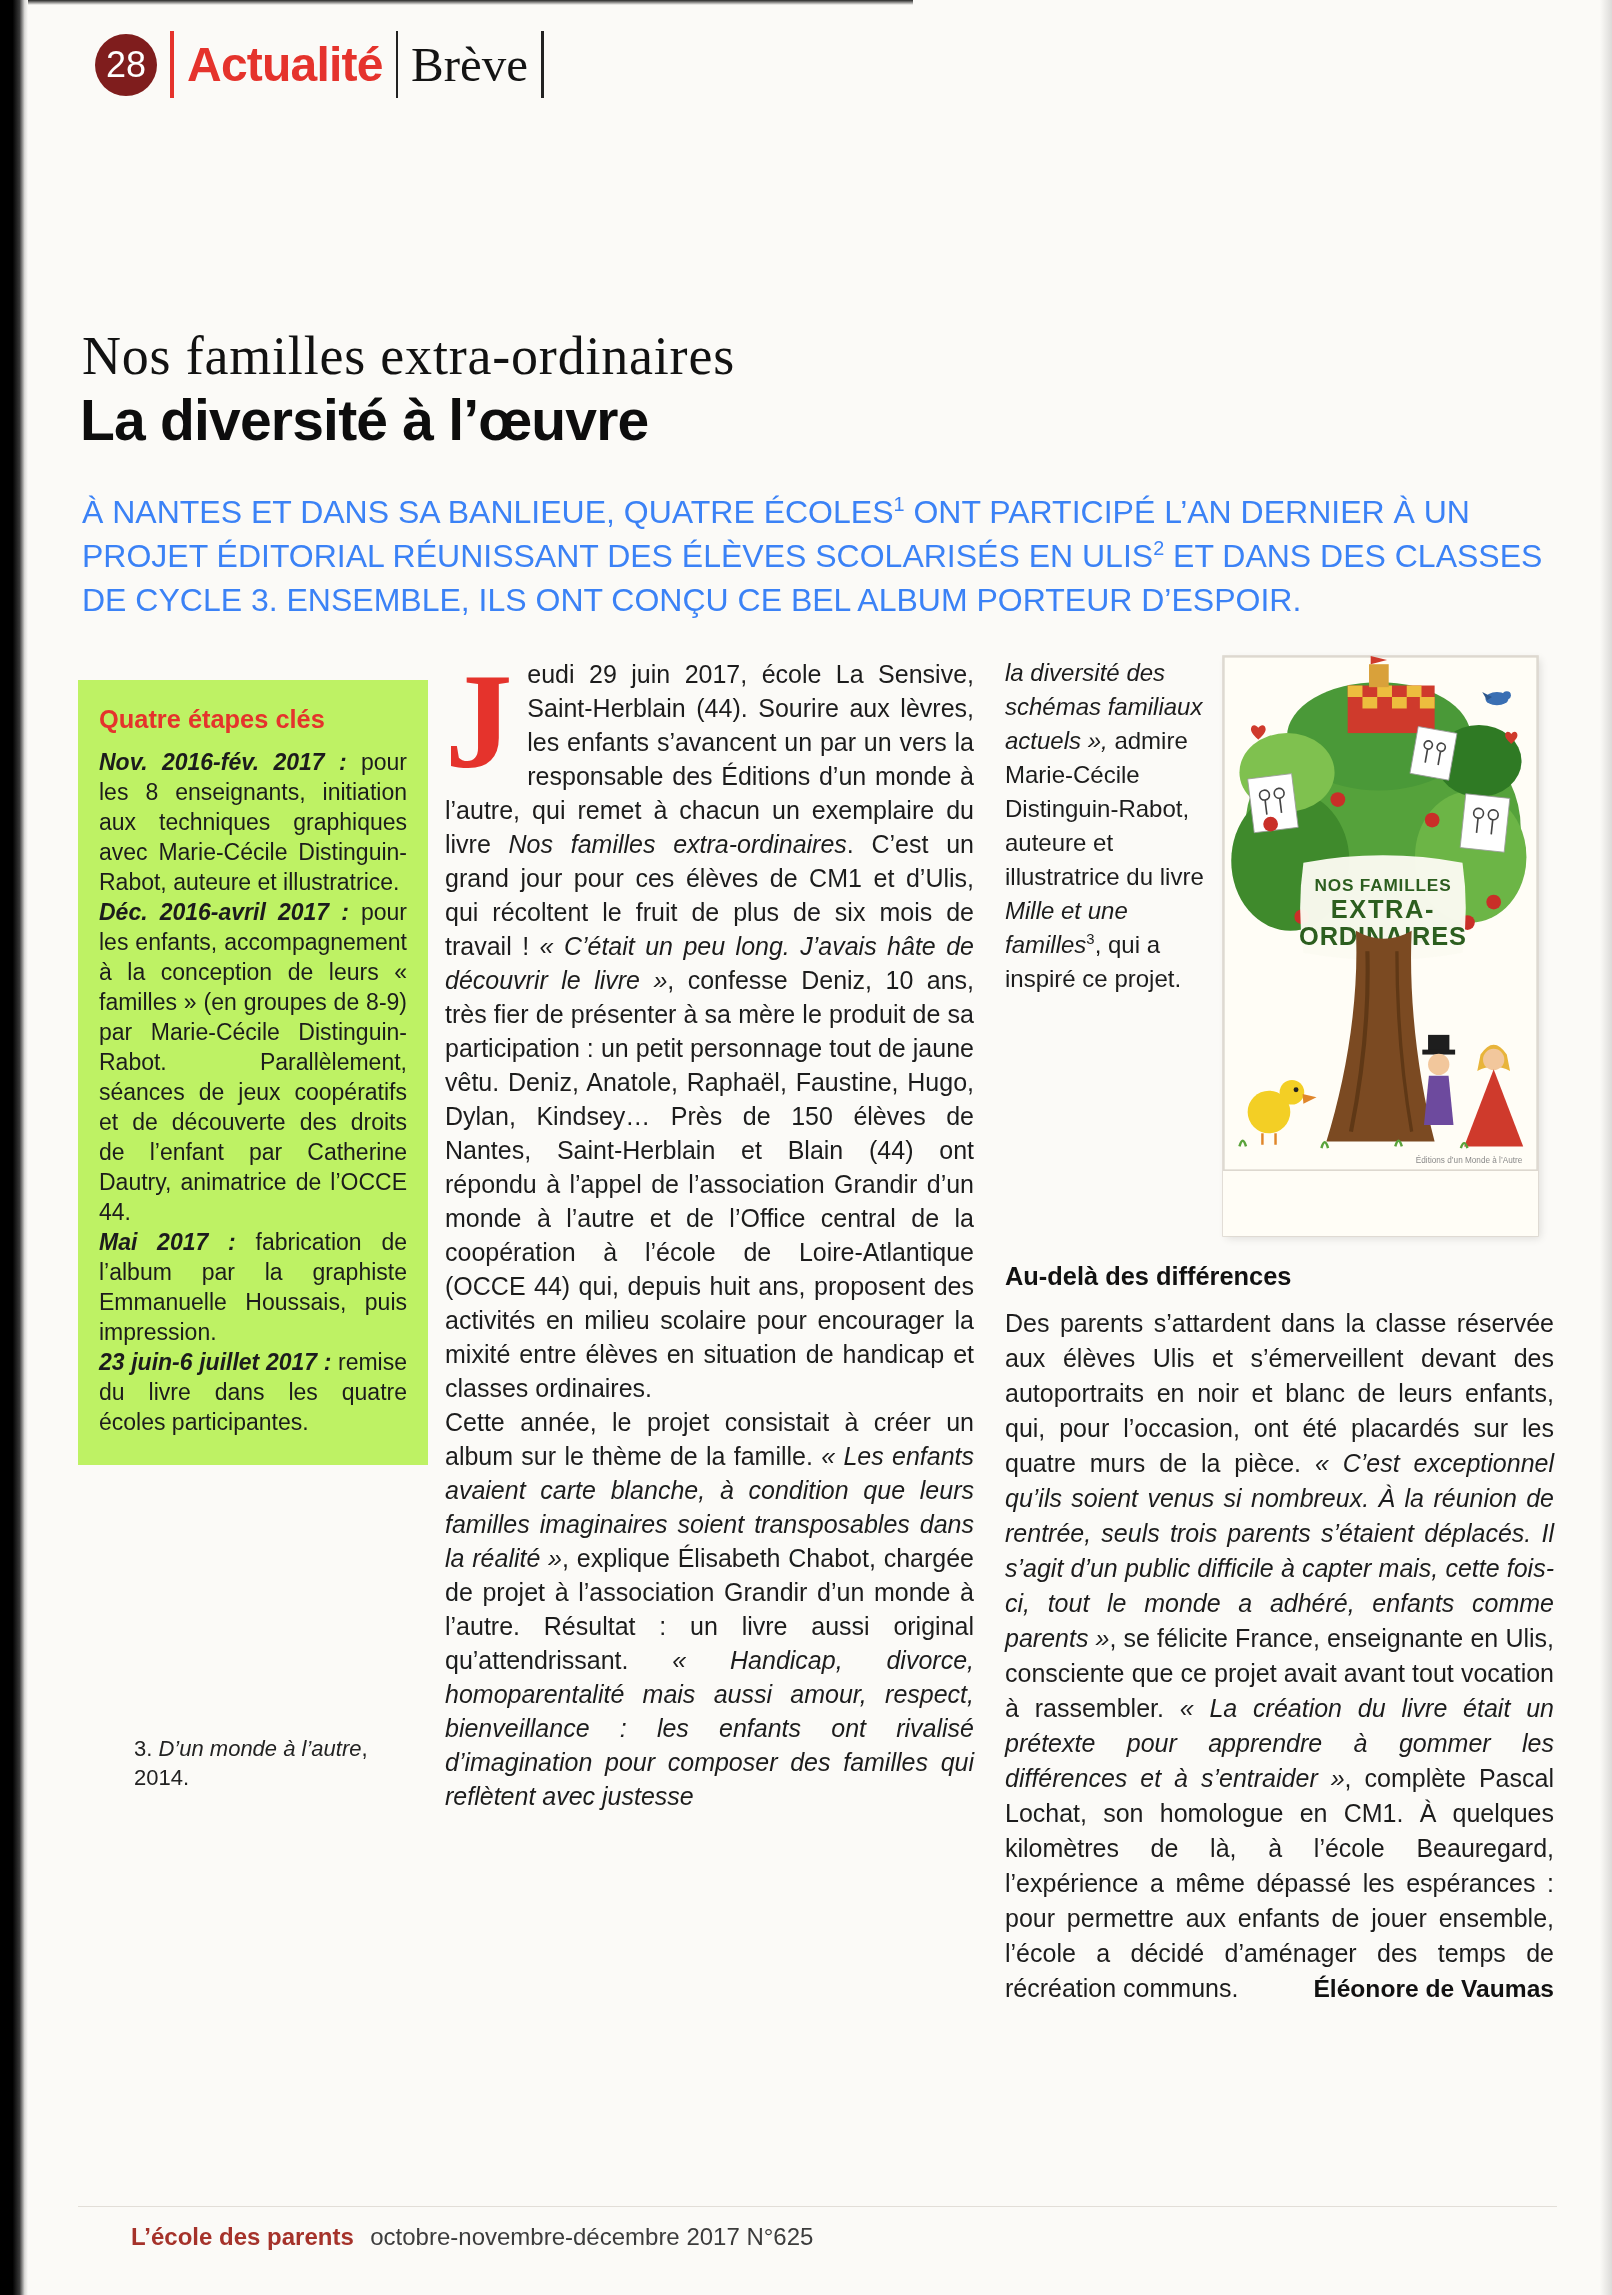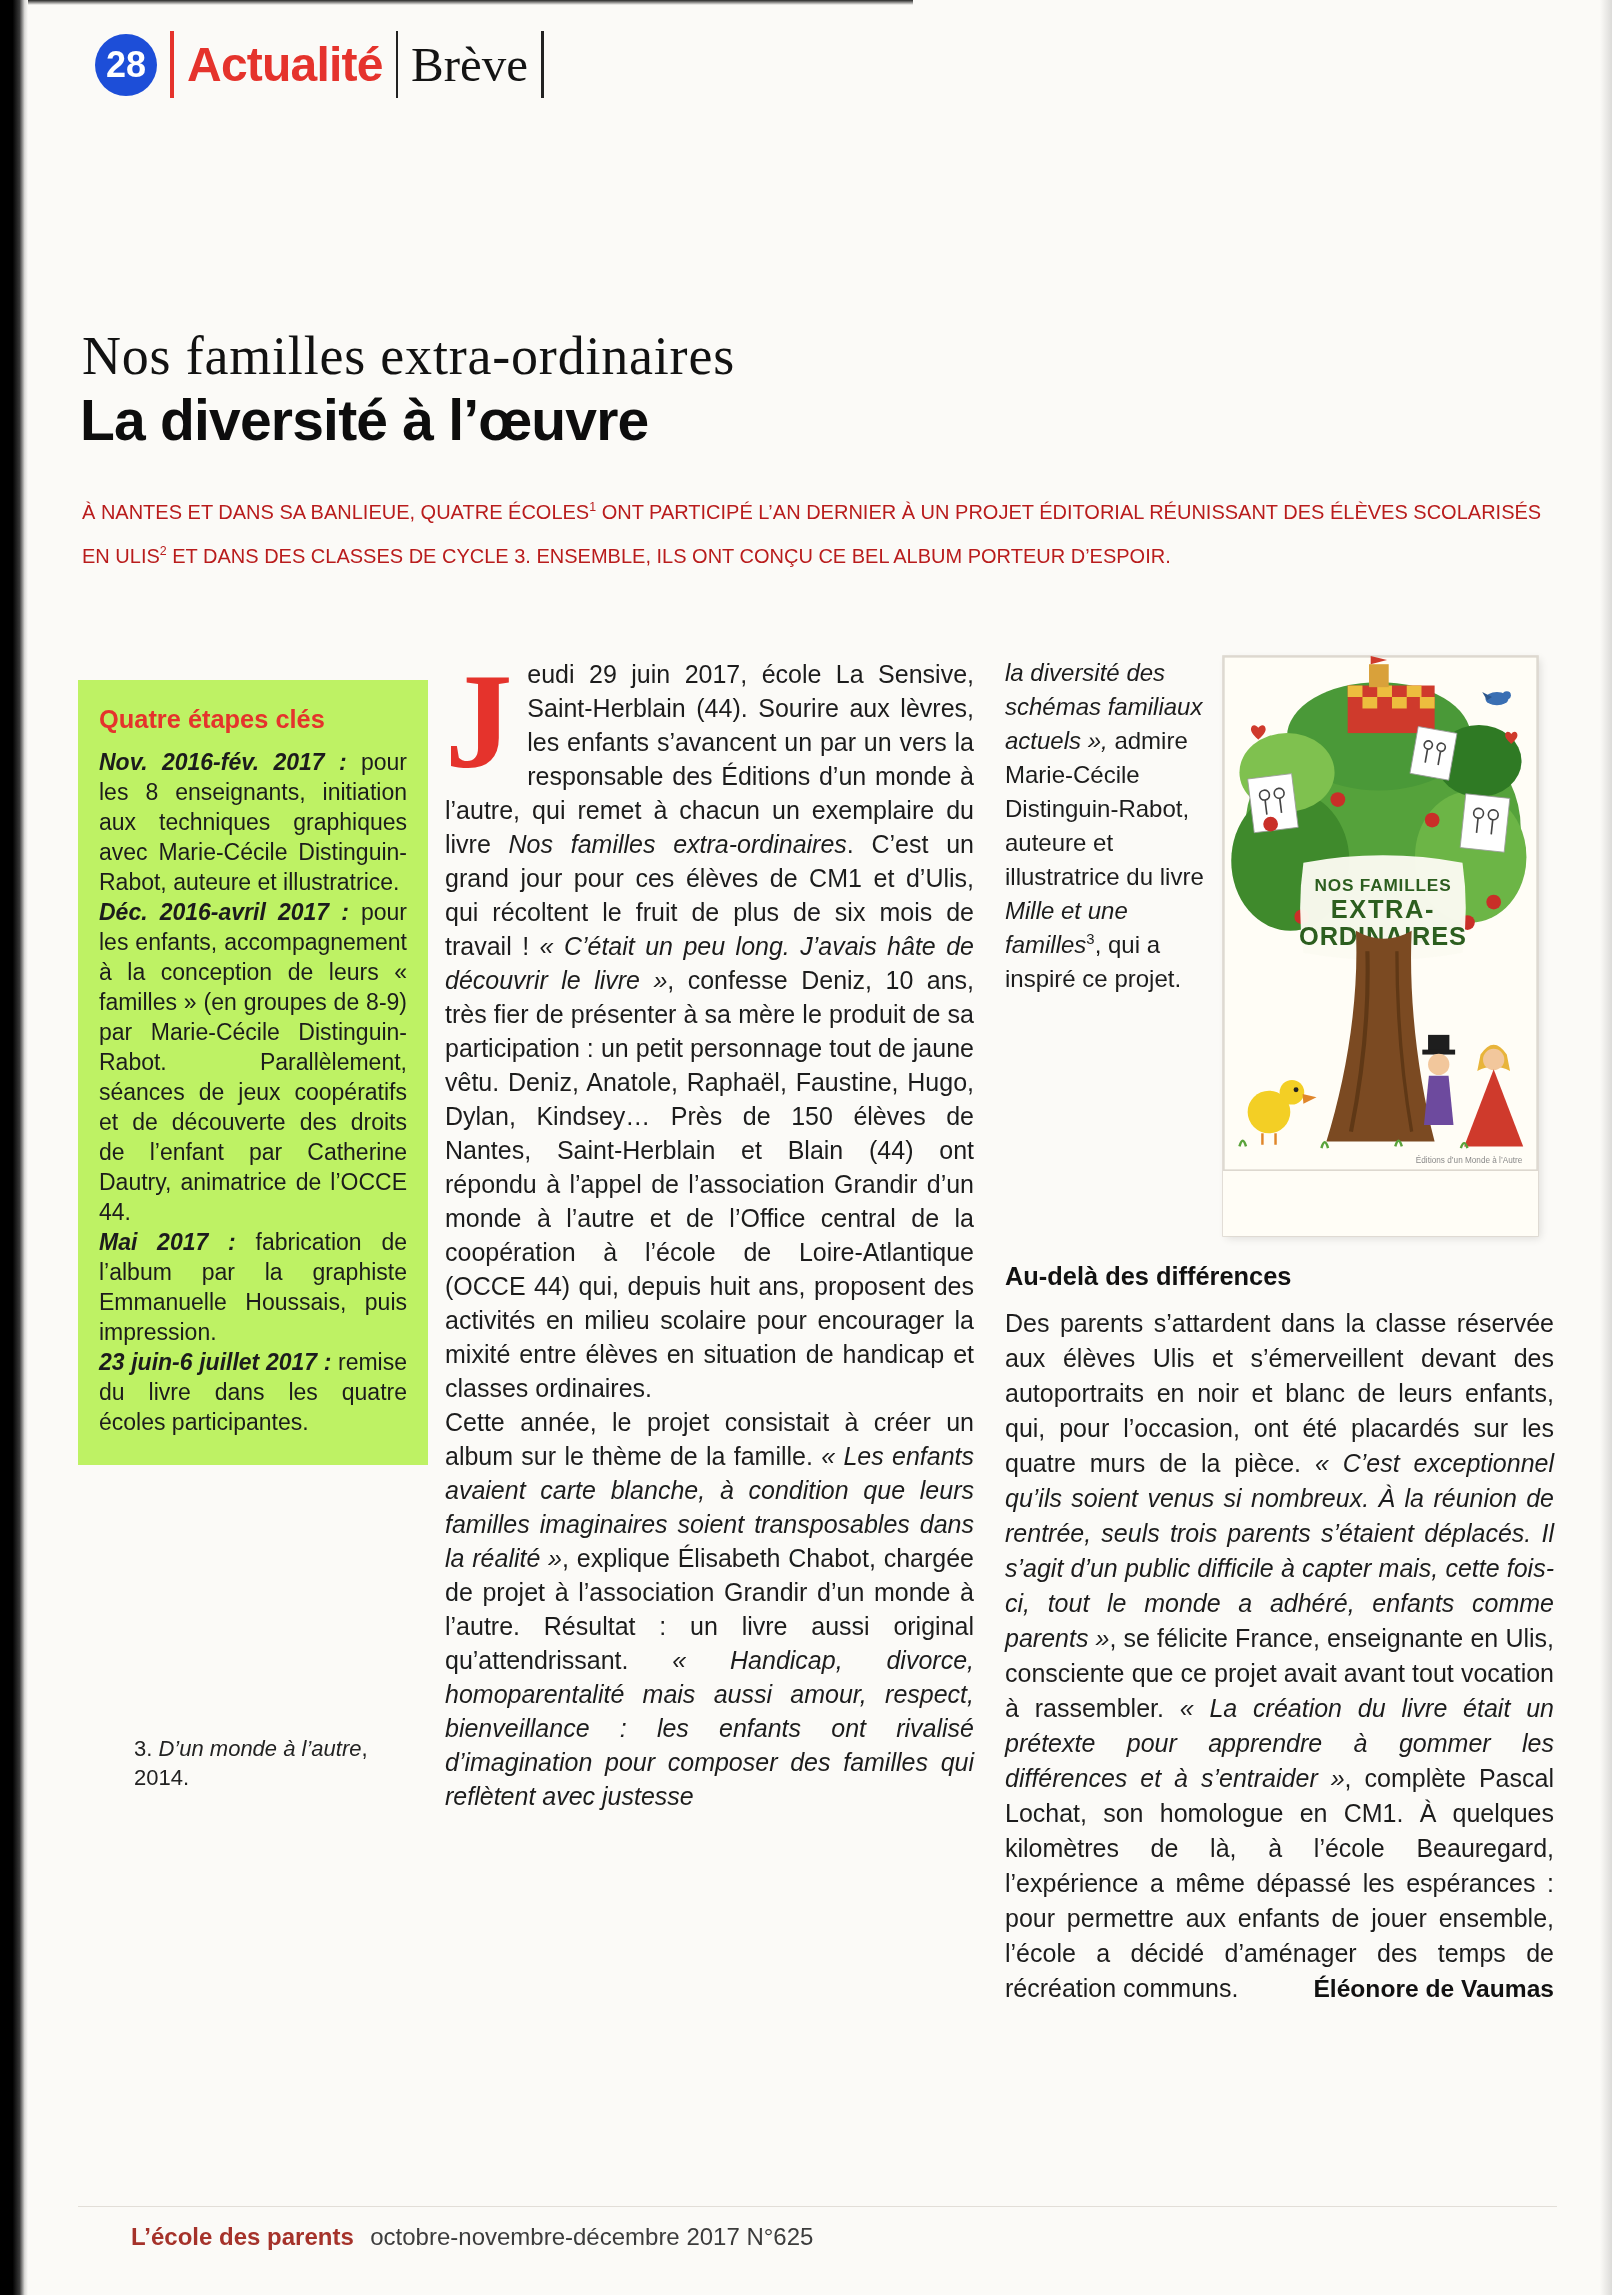--- a/index.html
+++ b/index.html
@@ -10,35 +10,35 @@
   
   .scan-edge-left { position:absolute; left:0; top:0; width:28px; height:100%;
     background:linear-gradient(90deg,#000 0%,#000 45%,#3a3a3a 70%,rgba(120,120,120,.25) 88%,rgba(150,150,150,0) 100%); z-index:5; }
   .scan-edge-top { position:absolute; left:28px; top:0; width:885px; height:4.9px;
     background:linear-gradient(180deg,rgba(0,0,0,.85),rgba(0,0,0,0)); z-index:5; }
   .scan-edge-right { position:absolute; right:0; top:0; width:13px; height:100%;
     background:linear-gradient(270deg,rgba(80,80,80,.20),rgba(80,80,80,0)); z-index:5; }
 
   
   .header { position:absolute; left:95px; top:31px; display:flex; align-items:center; }
-  .page-num { width:62px; height:62px; border-radius:50%; background:#1d4ed8; color:#fff;
-    font-size:36px; font-weight:bold; display:flex; align-items:center; justify-content:center; }
+  .page-num { width:62px; height:62px; border-radius:50%; background:#7f1d1d; color:#fff;
+    font-size:36px; font-weight:normal; display:flex; align-items:center; justify-content:center; }
   .sep { height:67px; margin:0 13px; }
   .sep-red { width:4.1px; background:#e5332c; }
   .sep-dark { width:2.5px; background:#222; }
   .section { color:#e5332c; font-size:48px; font-weight:bold; letter-spacing:-0.8px; }
   .subsection { font-family:"Liberation Serif", serif; font-size:49px; color:#141414; }
 
   
   .kicker { position:absolute; left:82px; top:325px; font-family:"Liberation Serif", serif;
     font-weight:normal; font-size:54px; color:#121212; letter-spacing:0.8px; }
   .title { position:absolute; left:80px; top:387px; font-size:57px; font-weight:bold;
     color:#0d0d0d; letter-spacing:-0.8px; }
-  .standfirst { position:absolute; left:82px; top:490px; width:1478px; font-size:20px;
-    line-height:44px; color:#b91c1c; }
+  .standfirst { position:absolute; left:82px; top:490px; width:1478px; font-size:32px;
+    line-height:44px; color:#3b82f6; }
 
   
   .sidebar { position:absolute; left:78px; top:680px; width:350px; background:#bef264; padding:24.6px 21px 28px; }
   .sidebar-title { color:#e5332c; font-size:25.4px; font-weight:bold; margin-bottom:13px; }
   .sidebar-step { font-size:23px; line-height:30px; color:#1c1c1c; text-align:justify; hyphens:auto; }
 
   
   .footnotes { position:absolute; left:134px; top:1734px; width:256px; font-size:22px; line-height:29px; color:#222; }
   .footnote { margin-bottom:16.4px; }
 

